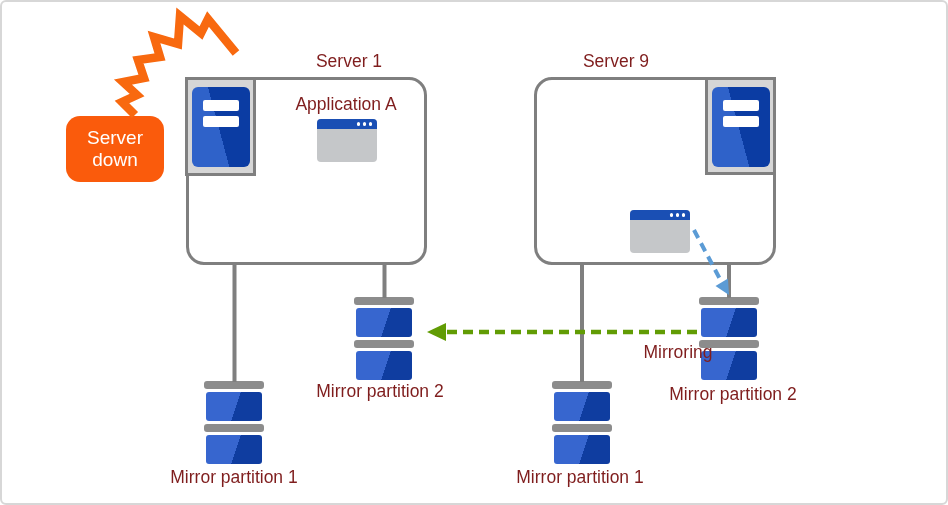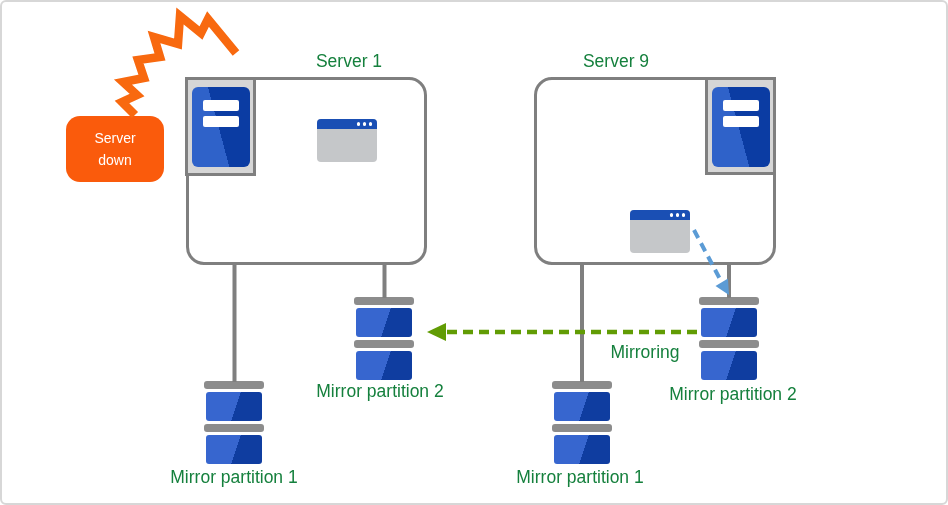--- a/index.html
+++ b/index.html
@@ -11,21 +11,21 @@
     border-radius:6px;
     box-sizing:border-box;
     overflow:hidden;
     font-family:"Liberation Sans", sans-serif;
     color:#0d0d0d;
   }
   .label{
     position:absolute;
     font-size:17.5px;
     line-height:20px;
-    color:#15803d;
+    color:#7f1d1d;
     text-align:center;
     white-space:nowrap;
     transform:translateX(-50%);
   }
   .server-box{
     position:absolute;
     border:3px solid #7f7f7f;
     border-radius:18px;
     background:transparent;
     box-sizing:border-box;
@@ -68,21 +68,21 @@
     width:56px;height:29px;margin:3px auto;
     background:linear-gradient(108deg,#3766cf 53%,#0f3da0 53%);
     border-radius:3px;
   }
   .badge{
     position:absolute;
     left:64px;top:114px;width:98px;height:66px;
     background:#fa5b0c;border-radius:14px;
     display:flex;align-items:center;justify-content:center;
     text-align:center;
-    color:#ffffff;font-size:14px;line-height:22px;
+    color:#ffffff;font-size:19px;line-height:22px;
     padding:0 24px;box-sizing:border-box;
   }
   svg.overlay{
     position:absolute;left:0;top:0;
     pointer-events:none;
     z-index:5;
   }
   .z2{z-index:2;}
 </style>
 </head>
@@ -92,20 +92,21 @@
 
   <div class="badge z2">Server down</div>
 
   <div class="label" style="left:347px;top:49px;">Server 1</div>
   <div class="server-box z2" style="left:184px;top:75px;width:241px;height:188px;"></div>
   <div class="icon-box z2" style="left:183px;top:75px;width:71px;height:99px;"></div>
   <div class="tower z2" style="left:190px;top:85px;">
     <div class="bar b1"></div>
     <div class="bar b2"></div>
   </div>
+  <div class="label" style="left:344px;top:92px;">Application A</div>
   <div class="window z2" style="left:315px;top:117px;">
     <div class="titlebar">
       <div class="dot"></div>
       <div class="dot"></div>
       <div class="dot"></div>
     </div>
   </div>
 
   <div class="label" style="left:614px;top:49px;">Server 9</div>
   <div class="server-box z2" style="left:532px;top:75px;width:242px;height:188px;"></div>
@@ -145,21 +146,21 @@
     <div class="body"></div>
     <div class="cap"></div>
     <div class="body"></div>
   </div>
 
   <div class="label" style="left:232px;top:465px;">Mirror partition 1</div>
   <div class="label" style="left:378px;top:379px;">Mirror partition 2</div>
   <div class="label" style="left:578px;top:465px;">Mirror partition 1</div>
   <div class="label" style="left:731px;top:382px;">Mirror partition 2</div>
 
-  <div class="label" style="left:643px;top:340px;z-index:6;">Mirroring</div>
+  <div class="label" style="left:676px;top:340px;z-index:6;">Mirroring</div>
 
   <svg class="overlay" width="948" height="505" viewBox="0 0 948 505">
 
     <line x1="232.5" y1="263" x2="232.5" y2="380" stroke="#7f7f7f" stroke-width="4"></line>
     <line x1="382.5" y1="263" x2="382.5" y2="296" stroke="#7f7f7f" stroke-width="4"></line>
     <line x1="580" y1="263" x2="580" y2="380" stroke="#7f7f7f" stroke-width="4"></line>
     <line x1="727" y1="263" x2="727" y2="296" stroke="#7f7f7f" stroke-width="4"></line>
 
     <line x1="695" y1="330" x2="444" y2="330" stroke="#619c04" stroke-width="4.5" stroke-dasharray="10 6"></line>
     <polygon points="425,330 444,321 444,339" fill="#619c04"></polygon>

